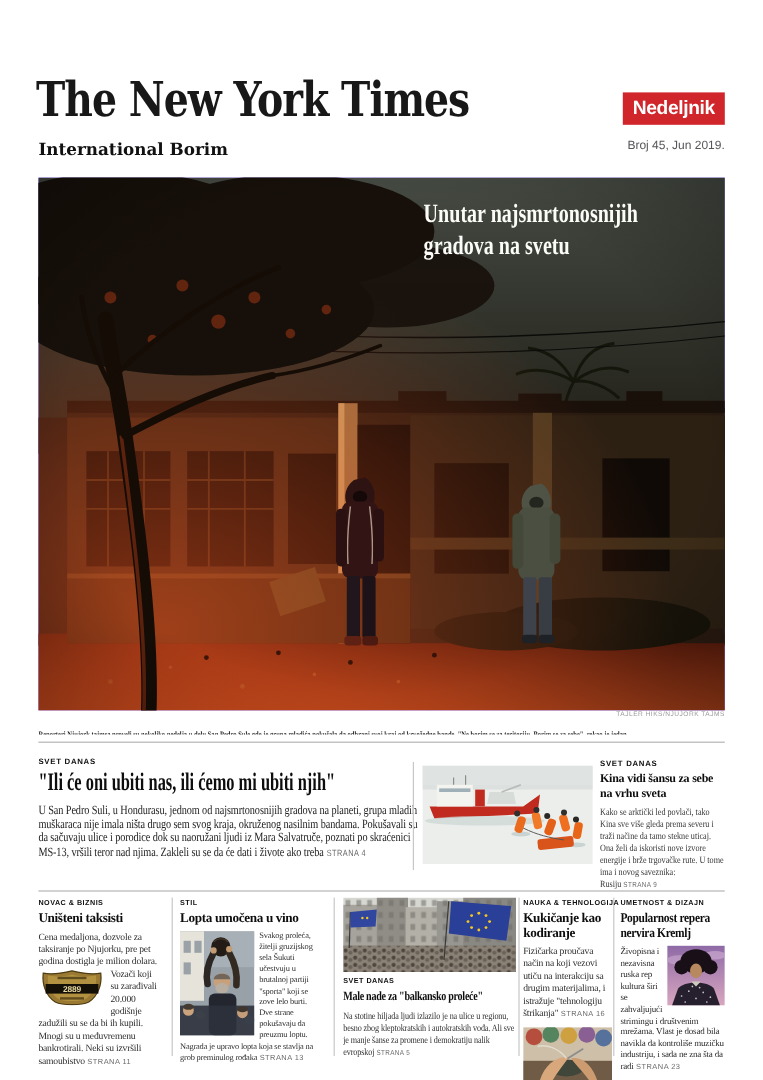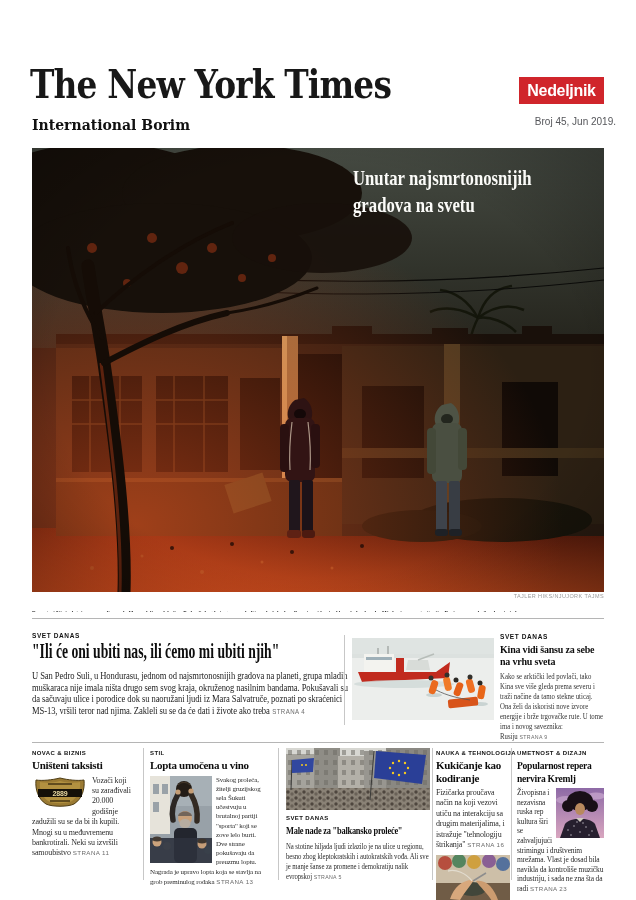--- a/index.html
+++ b/index.html
@@ -7,21 +7,21 @@
         font-family:"Liberation Serif",serif;color:#111;margin-top:20px;}
   #page *{box-sizing:border-box;}
   .abs{position:absolute;}
 
   
   .masthead{left:30px;top:40px;font-family:"DejaVu Serif",serif;font-weight:700;font-size:40px;
             letter-spacing:-1px;color:#181818;white-space:nowrap;transform:scaleX(0.82);transform-origin:0 0;}
   .edition{left:32px;top:97px;font-family:"DejaVu Serif",serif;font-weight:700;font-size:14px;color:#111;}
   .badge{left:519px;top:57px;width:85px;height:27px;background:#d0252b;color:#fff;text-align:center;
          line-height:27px;font-family:"Liberation Sans",sans-serif;font-weight:700;font-size:16px;letter-spacing:-0.3px;}
-  .issue{left:416px;top:96px;width:200px;text-align:right;font-family:"Liberation Sans",sans-serif;
+  .issue{left:404px;top:96px;width:200px;text-align:right;font-family:"Liberation Sans",sans-serif;
          font-size:10px;color:#55565a;}
 
   
   .hero{left:32px;top:128px;width:572px;height:444px;background:#8b5cf6;}
   .hero svg{position:absolute;left:0;top:0;}
   .hero-headline{position:absolute;left:321px;top:16px;color:#fbfbf8;font-weight:700;font-size:22px;
                  line-height:27px;white-space:nowrap;transform:scaleX(0.76);transform-origin:0 0;}
   .hero-headline span{display:block;}
   .credit{top:573px;left:304px;width:300px;text-align:right;font-family:"Liberation Sans",sans-serif;
           font-size:5.5px;color:#9a9a9a;letter-spacing:0.4px;}
@@ -272,20 +272,21 @@
   <div class="rule" style="left:32px;top:722px;width:572px;"></div>
   <div class="vrule" style="left:143px;top:728px;height:132px;"></div>
   <div class="vrule" style="left:278px;top:728px;height:132px;"></div>
   <div class="vrule" style="left:432px;top:728px;height:132px;"></div>
   <div class="vrule" style="left:511px;top:728px;height:132px;"></div>
 
   <div class="col" id="col1">
     <span class="kicker">NOVAC &amp; BIZNIS</span>
     <h3>Uništeni taksisti</h3>
     <div class="body">
+      <span>Cena medaljona, dozvole za taksiranje po Njujorku, pre pet godina dostigla je milion dolara.</span>
       <svg class="medallion" viewBox="0 0 56 30">
         <path d="M28,1 C20,3 10,4 4,3 C3,12 6,22 14,27 C20,30 36,30 42,27 C50,22 53,12 52,3 C46,4 36,3 28,1 Z" fill="#9a7a33" stroke="#4e3c14" stroke-width="1"></path>
         <path d="M28,4 C21,6 13,6 8,5 C7,12 10,20 16,24 C21,27 35,27 40,24 C46,20 49,12 48,5 C43,6 35,6 28,4 Z" fill="#c9a84e" opacity="0.5"></path>
         <rect x="16" y="6" width="24" height="2" fill="#3e2f10" opacity="0.7"></rect>
         <rect x="6" y="12" width="44" height="8" fill="#141008"></rect>
         <text x="28" y="18.5" text-anchor="middle" font-size="7" font-weight="bold" fill="#e8d8a0" font-family="'Liberation Sans',sans-serif">2889</text>
         <rect x="18" y="23" width="20" height="2" fill="#3e2f10" opacity="0.7"></rect>
       </svg>
       <span>Vozači koji su zarađivali 20.000 godišnje zadužili su se da bi ih kupili. Mnogi su u međuvremenu bankrotirali. Neki su izvršili samoubistvo</span><span class="pageref-sm">STRANA 11</span>
     </div>

